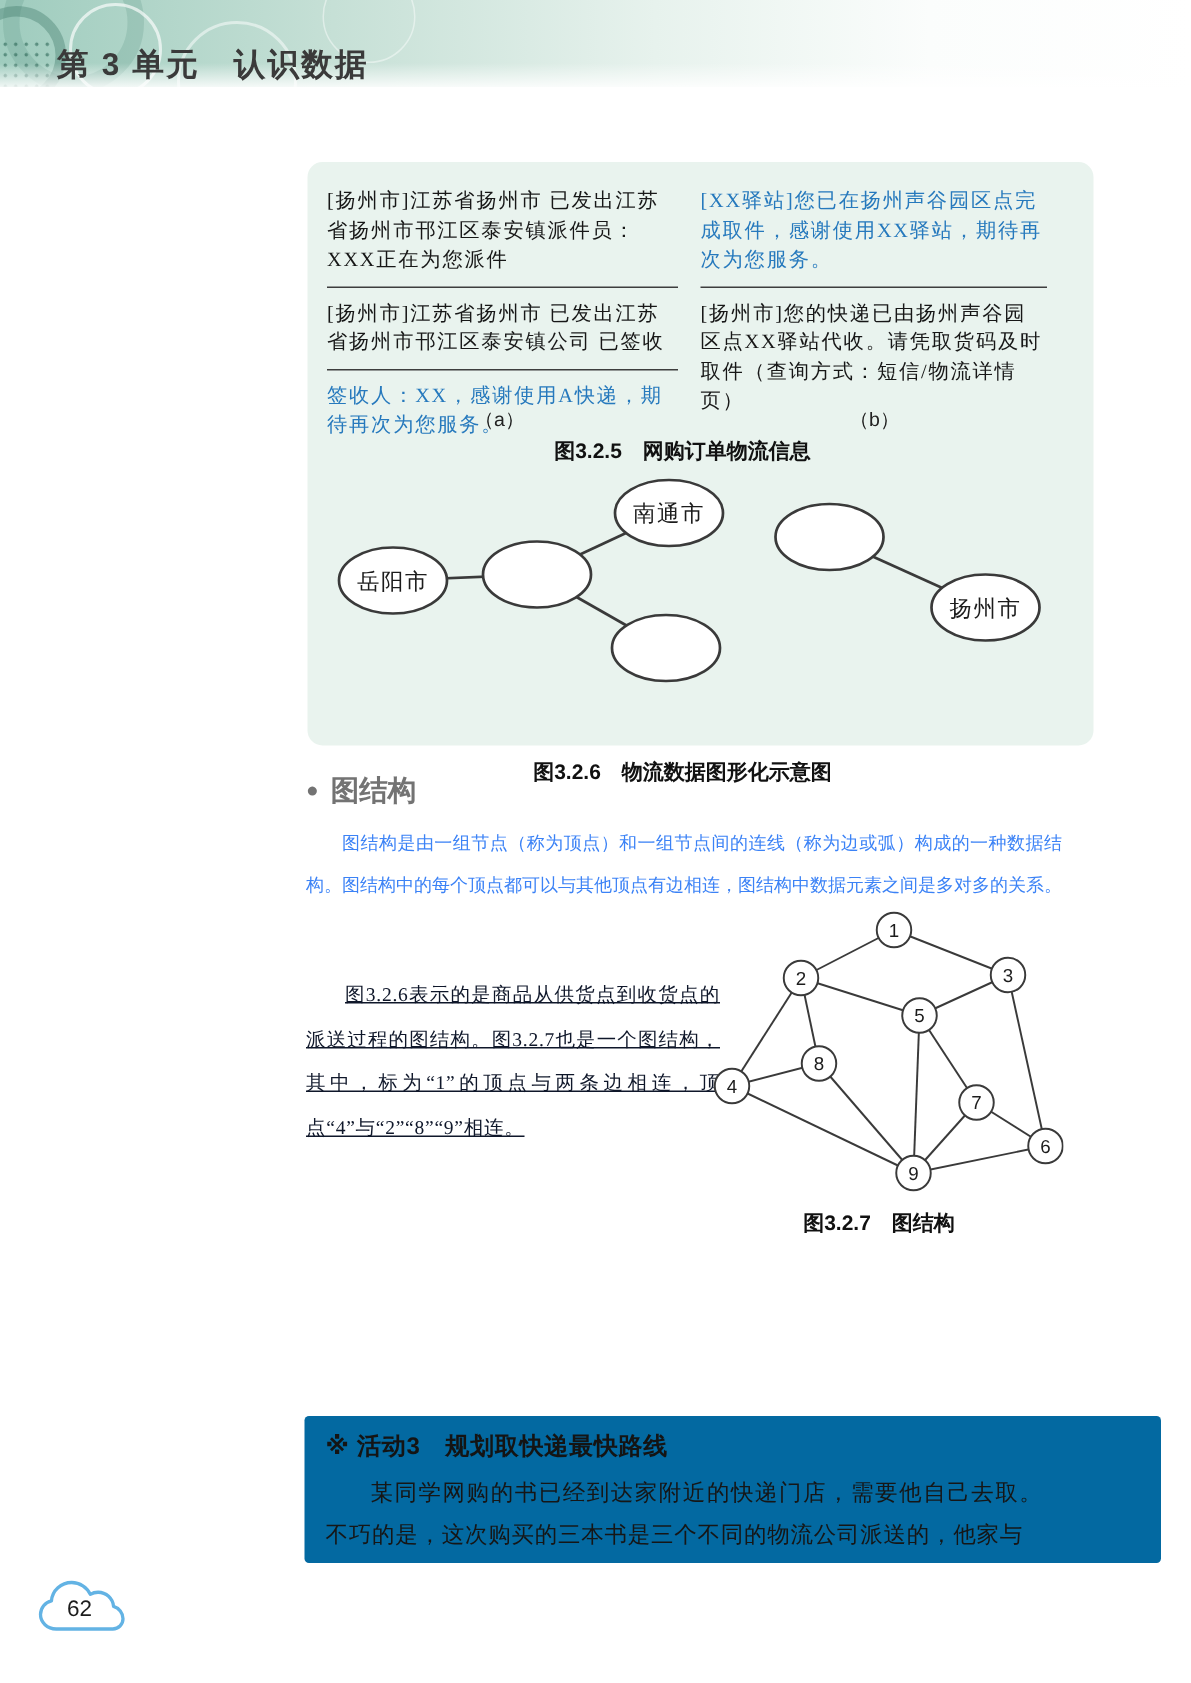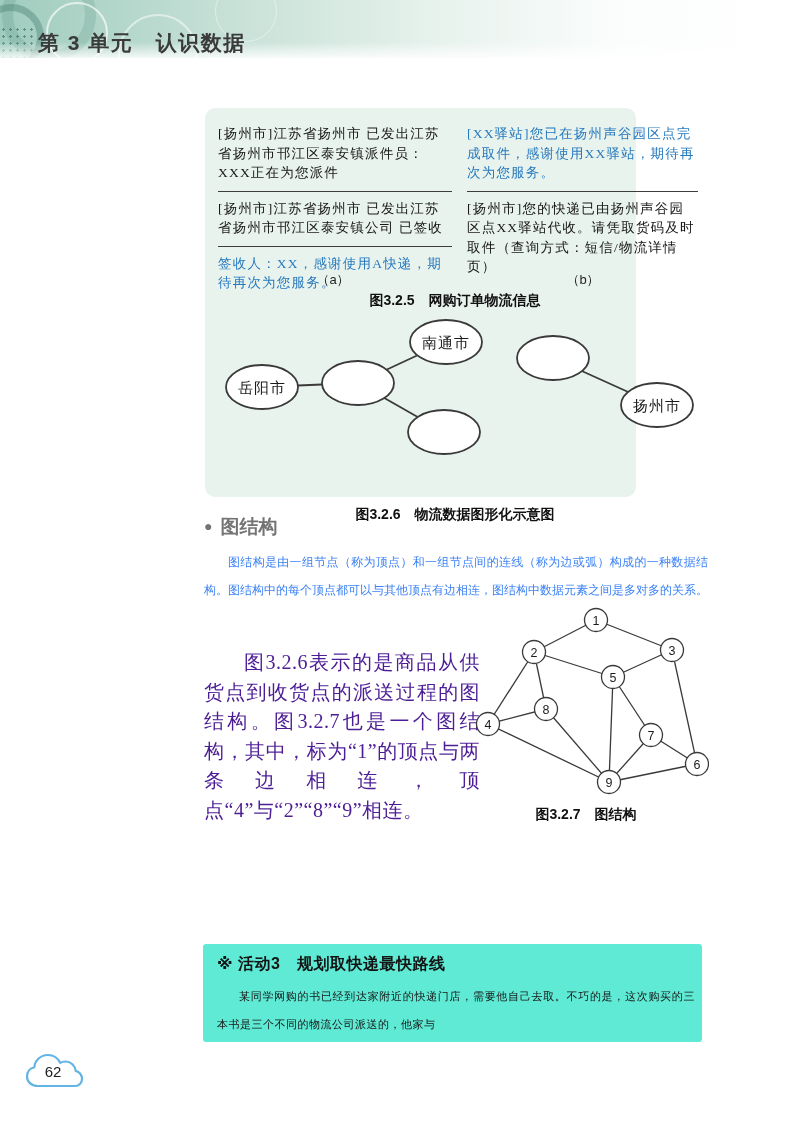--- a/index.html
+++ b/index.html
@@ -27,22 +27,22 @@
     position:absolute;left:0;top:26px;width:34px;height:32px;
     background-image:radial-gradient(rgba(32,92,76,.55) 1.1px,transparent 1.4px);
     background-size:7px 7px;
   }
   .unit-title{
     position:absolute;left:38px;top:29px;font-size:21px;font-weight:bold;
     color:#3a3a3a;letter-spacing:1.5px;
   }
   
   .mint-box{
-    position:absolute;left:205px;top:108px;width:431px;height:389px;
-    background:#e9f3ee;border-radius:10px;
+    position:absolute;left:205px;top:108px;width:500px;height:389px;
+    background:#e9f3ee;border-radius:10px;padding-left:24px;
   }
   .sms-col{position:absolute;top:9px;font-size:13.5px;line-height:19.5px;
     font-family:"Liberation Serif","DejaVu Serif",serif;letter-spacing:1.2px;color:#171717;}
   .sms-col-a{left:13px;width:234px;}
   .sms-col-b{left:262px;width:231px;}
   .msg{padding:7px 0 8px 0;}
   .msg + .msg{border-top:1.5px solid #3d3d3d;}
   .msg.blue{color:#2679bd;}
   .sub-label{position:absolute;top:163px;font-size:13px;text-align:center;color:#222;}
   .sub-label-a{left:0;width:256px;}
@@ -56,38 +56,38 @@
   .graph-label{fill:#1c1c1c;text-anchor:middle;}
   .fig326-svg .graph-edge{stroke-width:1.8;}
   .fig326-svg .graph-node{stroke-width:1.8;}
   .fig326-svg .graph-label{font-size:15px;font-family:"Liberation Serif","DejaVu Serif",serif;letter-spacing:1px;}
   
   .section-heading{position:absolute;left:204px;top:514px;font-size:19px;font-weight:bold;color:#737373;}
   .section-heading .bullet{font-size:14px;vertical-align:2px;margin-right:8px;}
   
   .para{position:absolute;text-align:justify;text-indent:2em;}
   .para-song{font-size:12px;line-height:28px;color:#3b82f6;}
-  .para-kai{font-family:"Liberation Serif","DejaVu Serif",serif;font-size:20px;line-height:29.5px;color:#4c1d95;letter-spacing:.5px;}
+  .para-kai{font-family:"Liberation Serif","DejaVu Serif",serif;font-size:13px;line-height:29.5px;color:#0f172a;letter-spacing:.5px;text-decoration:underline;}
   .p1{left:204px;top:548px;width:504px;}
   .p2{left:204px;top:648px;width:276px;}
   .p3{left:204px;top:820px;width:504px;}
   
   .fig327-wrap{position:absolute;left:463px;top:604px;width:246px;}
   .fig327-svg .graph-edge{stroke-width:1.3;}
   .fig327-svg .graph-node{stroke-width:1.3;}
   .fig327-svg .graph-label{font-size:12.5px;font-family:"Liberation Sans","DejaVu Sans",sans-serif;}
   .cap-327{margin-top:2px;text-align:center;}
   
   .activity-box{
-    position:absolute;left:203px;top:944px;width:499px;height:98px;
-    background:#5eead4;border-radius:3px;
+    position:absolute;left:203px;top:944px;width:571px;height:98px;
+    background:#0369a1;border-radius:3px;
   }
   .activity-heading{position:absolute;left:14px;top:10px;font-size:16px;font-weight:bold;color:#141414;letter-spacing:.5px;}
   .activity-body{position:absolute;left:14px;top:38px;width:478px;
-    font-family:"Liberation Serif","DejaVu Serif",serif;font-size:11px;line-height:28px;
+    font-family:"Liberation Serif","DejaVu Serif",serif;font-size:15px;line-height:28px;
     text-align:justify;text-indent:2em;color:#161616;letter-spacing:.5px;}
   
   .cloud-wrap{position:absolute;left:24px;top:1049px;width:60px;height:44px;}
   .cloud-path{fill:#ffffff;stroke:#63b3e4;stroke-width:2.2;stroke-linejoin:round;}
   .cloud-num{font-size:15px;fill:#1c1c1c;text-anchor:middle;font-family:"Liberation Sans","DejaVu Sans",sans-serif;}
 </style>
 </head>
 <body>
 
 <div class="page">

